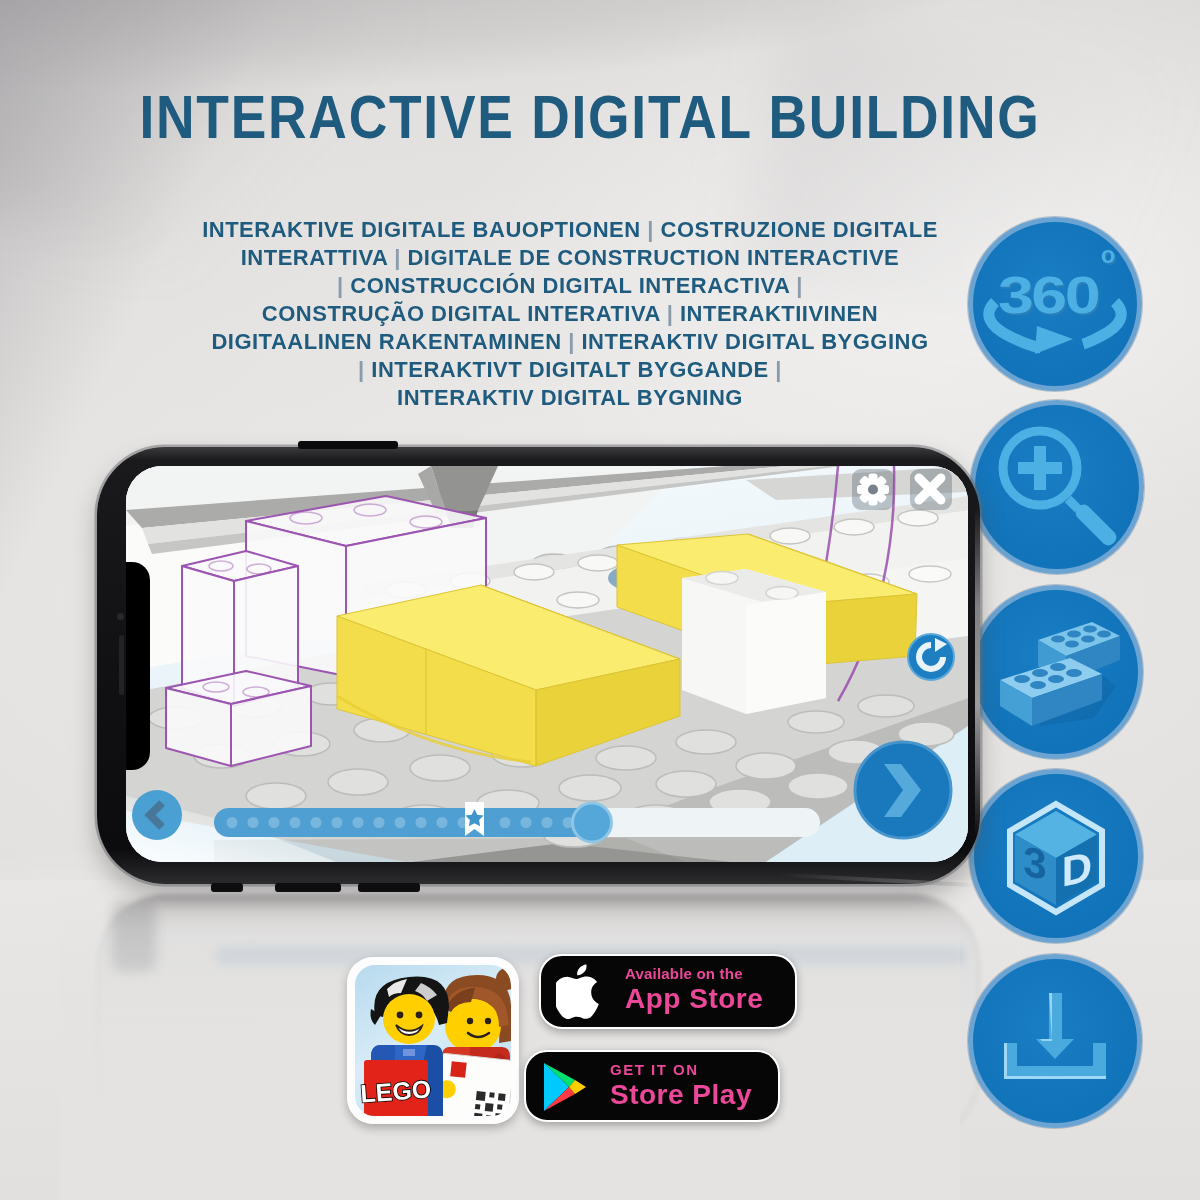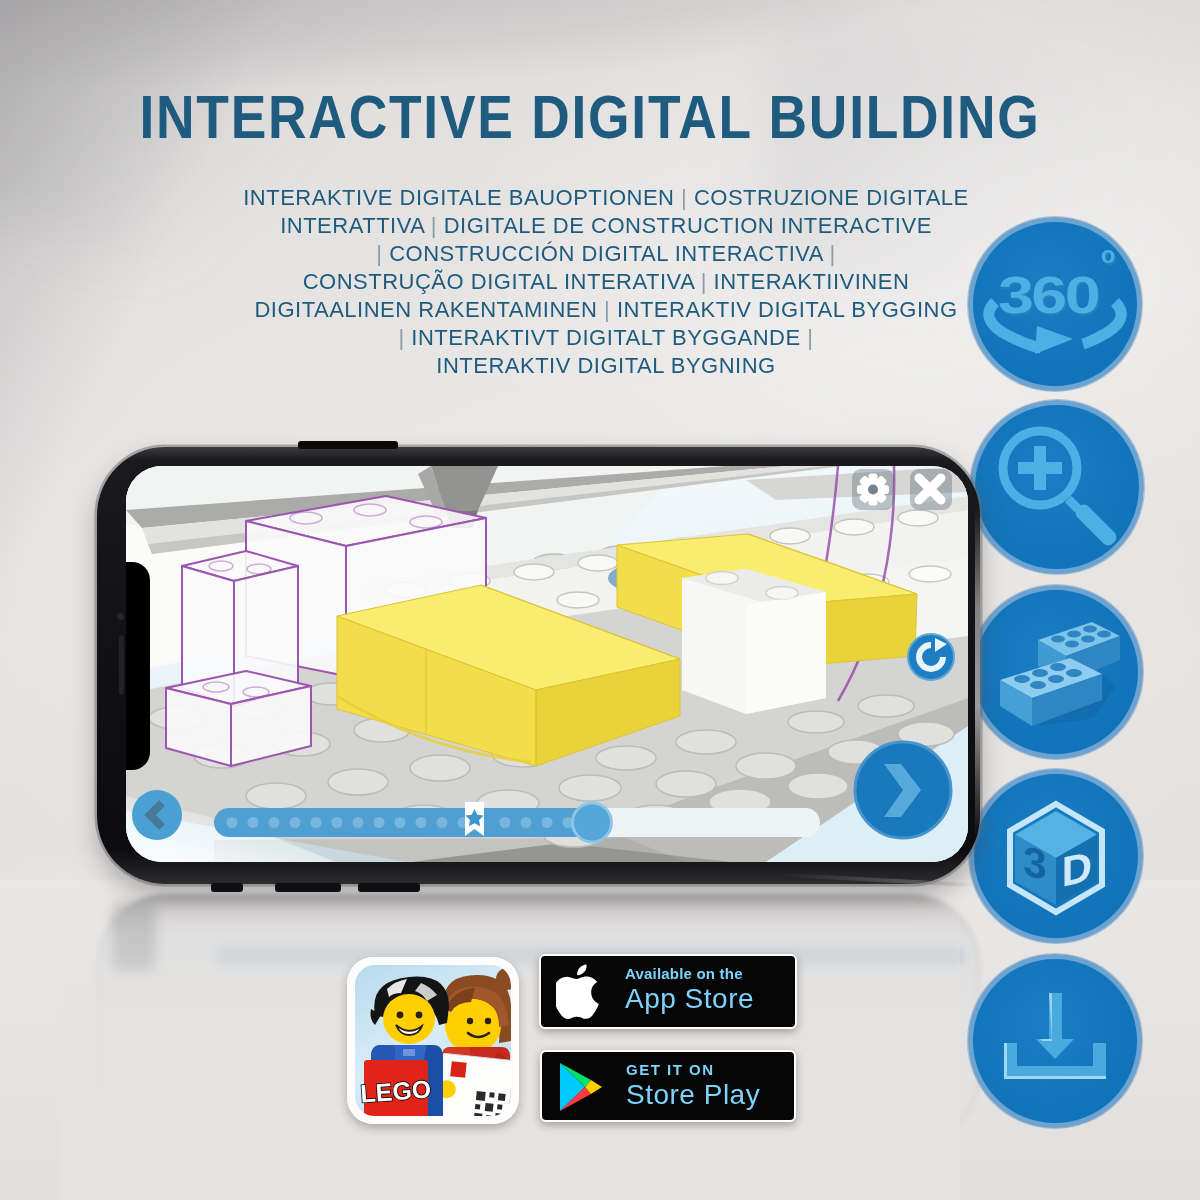--- a/index.html
+++ b/index.html
@@ -21,22 +21,22 @@
     transform:rotate(-12deg);filter:blur(22px);}
   .streak2{position:absolute;left:760px;top:60px;width:520px;height:260px;
     background:linear-gradient(100deg, rgba(200,198,200,0.4), rgba(200,198,200,0) 70%);
     transform:rotate(12deg);filter:blur(30px);}
   .floor{position:absolute;left:0;top:880px;width:1200px;height:320px;
     background:linear-gradient(180deg,#e9e7e5 0%, #e2e0de 100%);}
 
   .title{position:absolute;left:0;top:82px;width:1180px;text-align:center;
     color:#1e5b7e;font-weight:bold;font-size:61px;letter-spacing:2px;
     transform:scaleX(0.875);transform-origin:center;white-space:nowrap;}
-  .subtitle{position:absolute;left:0;top:184px;width:1140px;text-align:center;
-    color:#1e5b7e;font-weight:normal;font-size:22px;line-height:28px;letter-spacing:0.5px;padding-left:36px;}
+  .subtitle{position:absolute;left:0;top:216px;width:1140px;text-align:center;
+    color:#1e5b7e;font-weight:bold;font-size:22px;line-height:28px;letter-spacing:0.5px;}
   .subtitle .p{color:#8a9cab;}
 
   .circ{position:absolute;width:164px;height:164px;border-radius:50%;z-index:2;
     background:radial-gradient(circle at 45% 40%, #1a7ec4 0%, #1173b9 70%);
     border:5px solid #6ba4d2;box-shadow:0 0 0 1px rgba(130,148,165,0.5);}
   .circ svg{position:absolute;left:0;top:0;}
 
   
   .phone{position:absolute;left:97px;top:447px;width:883px;height:437px;z-index:3;
     background:linear-gradient(180deg,#3b3b3d 0%,#1a1a1c 3%,#111113 50%,#0c0c0e 92%,#2c2c2e 100%);
@@ -55,27 +55,27 @@
   .refl{position:absolute;z-index:1;left:97px;top:894px;width:883px;height:250px;border-radius:70px;
      background:linear-gradient(180deg, rgba(60,60,62,0.38) 0%, rgba(130,130,132,0.22) 7%, rgba(216,217,219,0.6) 16%, rgba(222,222,224,0.42) 45%, rgba(226,226,228,0) 80%);
      box-shadow:inset 0 0 0 3px rgba(178,178,181,0.22);
      filter:blur(2.5px);}
   .reflfade{position:absolute;z-index:1;left:60px;top:880px;width:900px;height:330px;
      background:linear-gradient(180deg, rgba(229,227,225,0) 0%, rgba(229,227,225,0.75) 50%, #e5e3e1 82%);}
 
   
   .appicon{position:absolute;z-index:4;left:347px;top:957px;width:172px;height:167px;border-radius:26px;
     background:#fff;box-shadow:0 4px 10px rgba(0,0,0,0.25);}
-  .badge{position:absolute;z-index:4;background:#060606;border:2px solid #fff;border-radius:6px;
-    box-shadow:0 3px 8px rgba(0,0,0,0.3);color:#7dd3fc;}
+  .badge{position:absolute;z-index:4;background:#060606;border:2px solid #fff;border-radius:23px;
+    box-shadow:0 3px 8px rgba(0,0,0,0.3);color:#ec4899;}
   .as{left:539px;top:954px;width:254px;height:71px;}
-  .gp{left:540px;top:1050px;width:252px;height:68px;}
+  .gp{left:524px;top:1050px;width:252px;height:68px;}
   .btext{position:absolute;left:84px;top:9px;}
   .btext .small{font-size:15px;font-weight:bold;letter-spacing:0.2px;}
-  .btext .big{font-size:28px;font-weight:normal;margin-top:1px;letter-spacing:0.5px;}
+  .btext .big{font-size:28px;font-weight:bold;margin-top:1px;letter-spacing:0.5px;}
 </style>
 </head>
 <body>
 <div class="bgshade"></div>
 <div class="streak1"></div>
 <div class="streak2"></div>
 <div class="streak3"></div>
 <div style="position:absolute;left:0;top:0;width:1200px;height:190px;
   background:radial-gradient(1100px 200px at 16% -60px, rgba(140,138,140,0.48), rgba(165,163,165,0.25) 55%, rgba(180,178,180,0) 76%);"></div>
 <div class="floor"></div>

